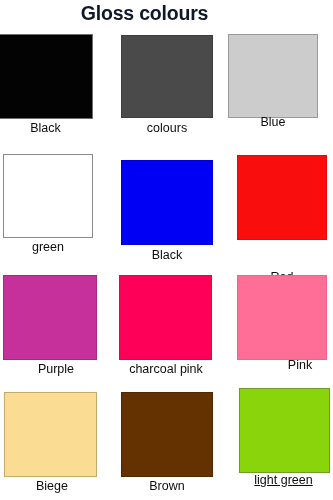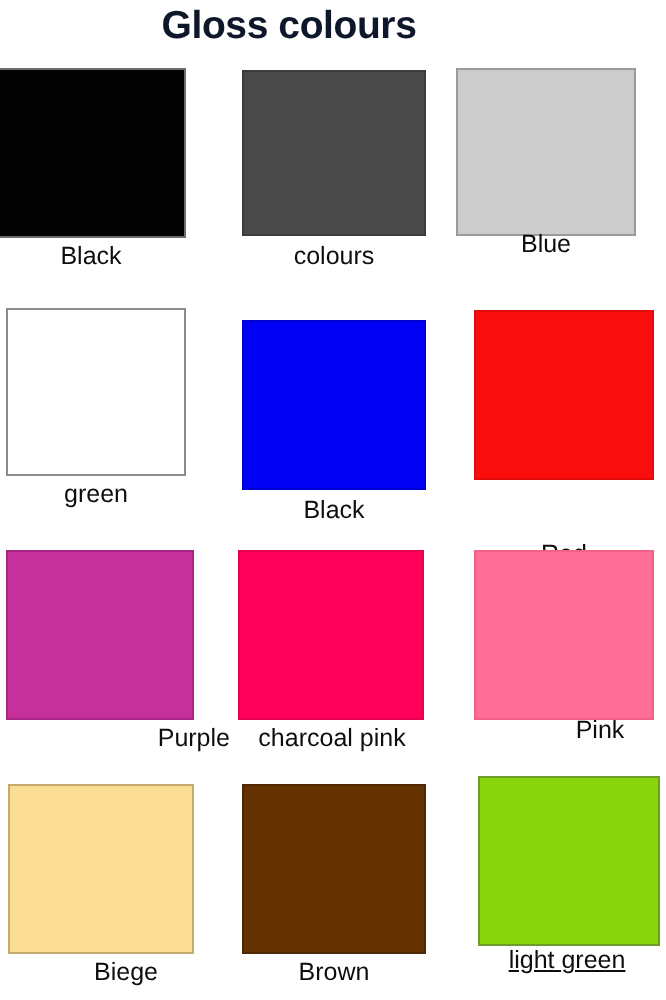--- a/index.html
+++ b/index.html
@@ -71,26 +71,26 @@
       <div class="swatch-label" style="left: 119px; top: 121px; width: 96px;">colours</div>
       <div class="swatch-chip" style="left: 228px; top: 34px; width: 90px; height: 84px; background: rgb(204, 204, 204); border: 1px solid rgb(154, 154, 154); position: absolute;"></div>
       <div class="swatch-label" style="left: 226px; top: 115px; width: 94px;">Blue</div>
       <div class="swatch-chip" style="left: 3px; top: 154px; width: 90px; height: 84px; background: rgb(255, 255, 255); border: 1px solid rgb(140, 140, 140); position: absolute;"></div>
       <div class="swatch-label" style="left: 1px; top: 240px; width: 94px;">green</div>
       <div class="swatch-chip" style="left: 121px; top: 160px; width: 92px; height: 85px; background: rgb(0, 0, 244); border: 1px solid rgb(0, 0, 210); position: absolute;"></div>
       <div class="swatch-label" style="left: 119px; top: 248px; width: 96px;">Black</div>
       <div class="swatch-chip" style="left: 237px; top: 155px; width: 90px; height: 85px; background: rgb(249, 13, 13); border: 1px solid rgb(224, 11, 11); position: absolute;"></div>
       <div class="swatch-label" style="left: 235px; top: 242px; width: 94px; margin-top: 28px;">Red</div>
       <div class="swatch-chip" style="left: 3px; top: 275px; width: 94px; height: 85px; background: rgb(198, 48, 155); border: 1px solid rgb(168, 39, 132); position: absolute;"></div>
-      <div class="swatch-label" style="left: 17px; top: 362px; width: 98px; text-align: right;">Purple</div>
+      <div class="swatch-label" style="left: 7px; top: 362px; width: 98px;">Purple</div>
       <div class="swatch-chip" style="left: 119px; top: 275px; width: 93px; height: 85px; background: rgb(255, 0, 89); border: 1px solid rgb(230, 0, 79); position: absolute;"></div>
       <div class="swatch-label" style="left: 114px; top: 362px; width: 104px;">charcoal pink</div>
       <div class="swatch-chip" style="left: 237px; top: 275px; width: 90px; height: 85px; background: rgb(255, 110, 150); border: 1px solid rgb(242, 97, 137); position: absolute;"></div>
       <div class="swatch-label" style="left: 253px; top: 358px; width: 94px;">Pink</div>
       <div class="swatch-chip" style="left: 4px; top: 392px; width: 93px; height: 85px; background: rgb(250, 221, 146); border: 1px solid rgb(196, 171, 109); position: absolute;"></div>
-      <div class="swatch-label" style="left: 14px; top: 479px; width: 98px;">Biege</div>
+      <div class="swatch-label" style="left: 3px; top: 479px; width: 98px;">Biege</div>
       <div class="swatch-chip" style="left: 121px; top: 392px; width: 92px; height: 85px; background: rgb(100, 50, 0); border: 1px solid rgb(79, 39, 0); position: absolute;"></div>
       <div class="swatch-label" style="left: 119px; top: 479px; width: 96px;">Brown</div>
       <div class="swatch-chip" style="left: 239px; top: 388px; width: 91px; height: 85px; background: rgb(138, 212, 12); border: 1px solid rgb(111, 155, 42); position: absolute;"></div>
       <div class="swatch-label" style="left: 234px; top: 473px; width: 99px; text-decoration: underline;">light green</div>
     </div>
 
 </div>
 
 </body></html>

